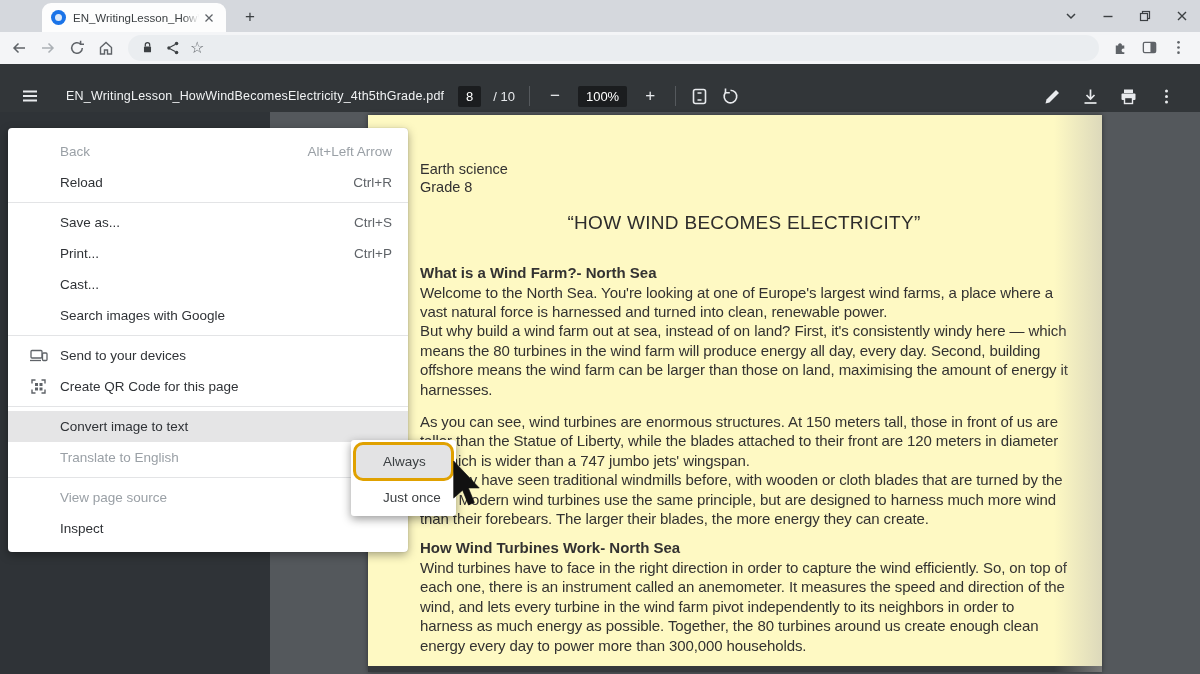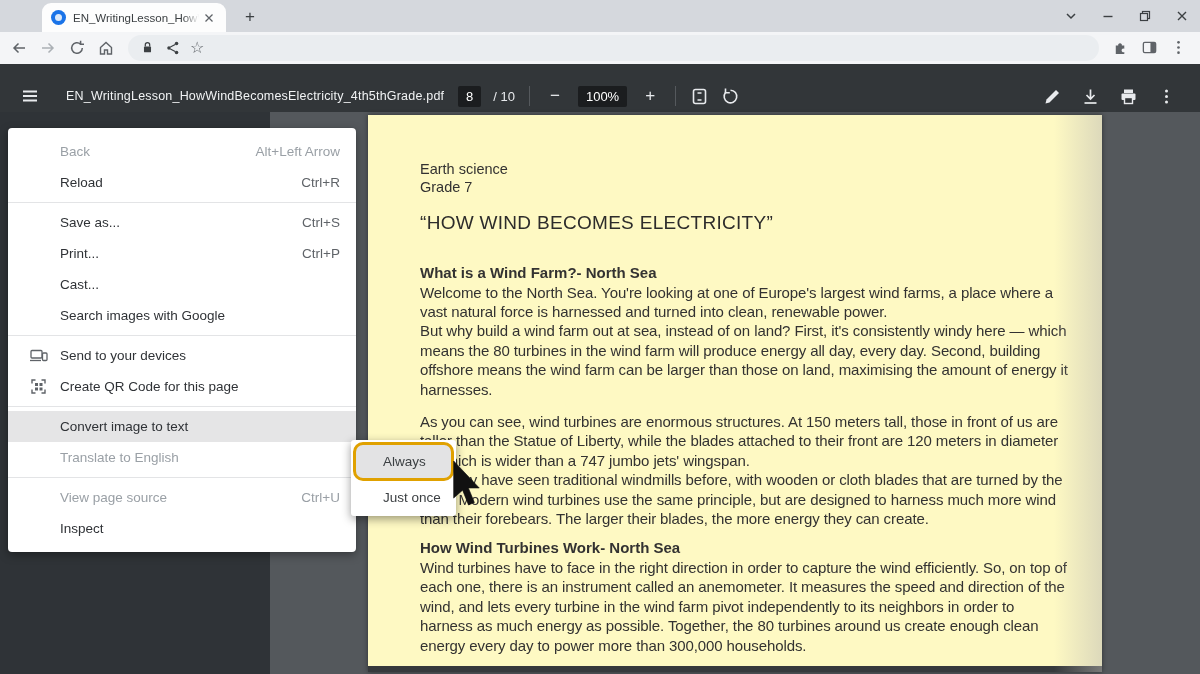--- a/index.html
+++ b/index.html
@@ -48,28 +48,28 @@
   
   .content { position:absolute; top:112px; left:0; right:0; bottom:0; background:#54585c; }
   .sidebar { position:absolute; left:0; top:0; width:270px; height:100%; background:#2f3337; }
   .page { position:absolute; left:368px; top:3px; width:734px; height:557px; background:#fef9c3;
           box-shadow:0 0 5px rgba(0,0,0,.45); overflow:hidden; }
   .page::after { content:""; position:absolute; top:0; right:0; width:48px; height:100%;
                  background:linear-gradient(to right, rgba(187,185,179,0), rgba(187,185,179,.5)); }
   .page-bottom-strip { position:absolute; left:0; right:0; bottom:0; height:6px; background:#36393c; }
   .doc { position:absolute; left:52px; top:45px; width:648px; color:#333231; }
   .doc-course { font-size:14.5px; line-height:18px; }
-  .doc-title { text-align:left; font-size:19px; font-weight:500; letter-spacing:.3px; margin-top:16px; color:#2d2c2b; }
+  .doc-title { text-align:center; font-size:19px; font-weight:500; letter-spacing:.3px; margin-top:16px; color:#2d2c2b; }
   .doc-section { margin-top:0; }
   .sec1 { margin-top:29px; } .sec2 { margin-top:13px; } .sec3 { margin-top:10px; }
   .doc-h { font-size:15px; font-weight:bold; line-height:19.5px; }
   .doc p { font-size:15px; line-height:19.4px; letter-spacing:-0.1px; }
 
   
-  .ctx { position:absolute; left:8px; top:128px; width:348px; background:#fff; border-radius:4px;
+  .ctx { position:absolute; left:8px; top:128px; width:400px; background:#fff; border-radius:4px;
          box-shadow:0 3px 10px rgba(0,0,0,.35), 0 0 1px rgba(0,0,0,.3); padding:8px 0; z-index:10; }
   .ctx-item { height:31px; display:flex; align-items:center; padding:0 16px 0 52px;
               font-size:13.5px; color:#2f3236; position:relative; }
   .ctx-item .shortcut { margin-left:auto; color:#5f6368; }
   .ctx-item.disabled, .ctx-item.grey { color:#9aa0a6; }
   .ctx-item.disabled .shortcut, .ctx-item.grey .shortcut { color:#9aa0a6; }
   .ctx-item.highlight { background:#e5e5e6; }
   .ctx-sep { height:1px; background:#e3e4e6; margin:4px 0; }
   .ctx-icon { position:absolute; left:21px; top:6px; width:19px; height:19px; color:#5f6368; display:flex; }
 
@@ -237,21 +237,21 @@
     </span>
   </div>
 </div>
 
 <div class="content">
   <div class="sidebar"></div>
 
   <div class="page">
     <div class="doc">
       <div class="doc-course">Earth science</div>
-      <div class="doc-course">Grade 7</div>
+      <div class="doc-course">Grade 8</div>
       <div class="doc-title">“HOW WIND BECOMES ELECTRICITY”</div>
 
       <div class="doc-section sec1">
         <div class="doc-h">What is a Wind Farm?- North Sea</div>
         <p>Welcome to the North Sea. You're looking at one of Europe's largest wind farms, a place where a vast natural force is harnessed and turned into clean, renewable power.</p>
         <p>But why build a wind farm out at sea, instead of on land? First, it's consistently windy here — which means the 80 turbines in the wind farm will produce energy all day, every day. Second, building offshore means the wind farm can be larger than those on land, maximising the amount of energy it harnesses.</p>
       </div>
 
       <div class="doc-section sec2">
         <p>As you can see, wind turbines are enormous structures. At 150 meters tall, those in front of us are taller than the Statue of Liberty, while the blades attached to their front are 120 meters in diameter — which is wider than a 747 jumbo jets' wingspan.</p>

